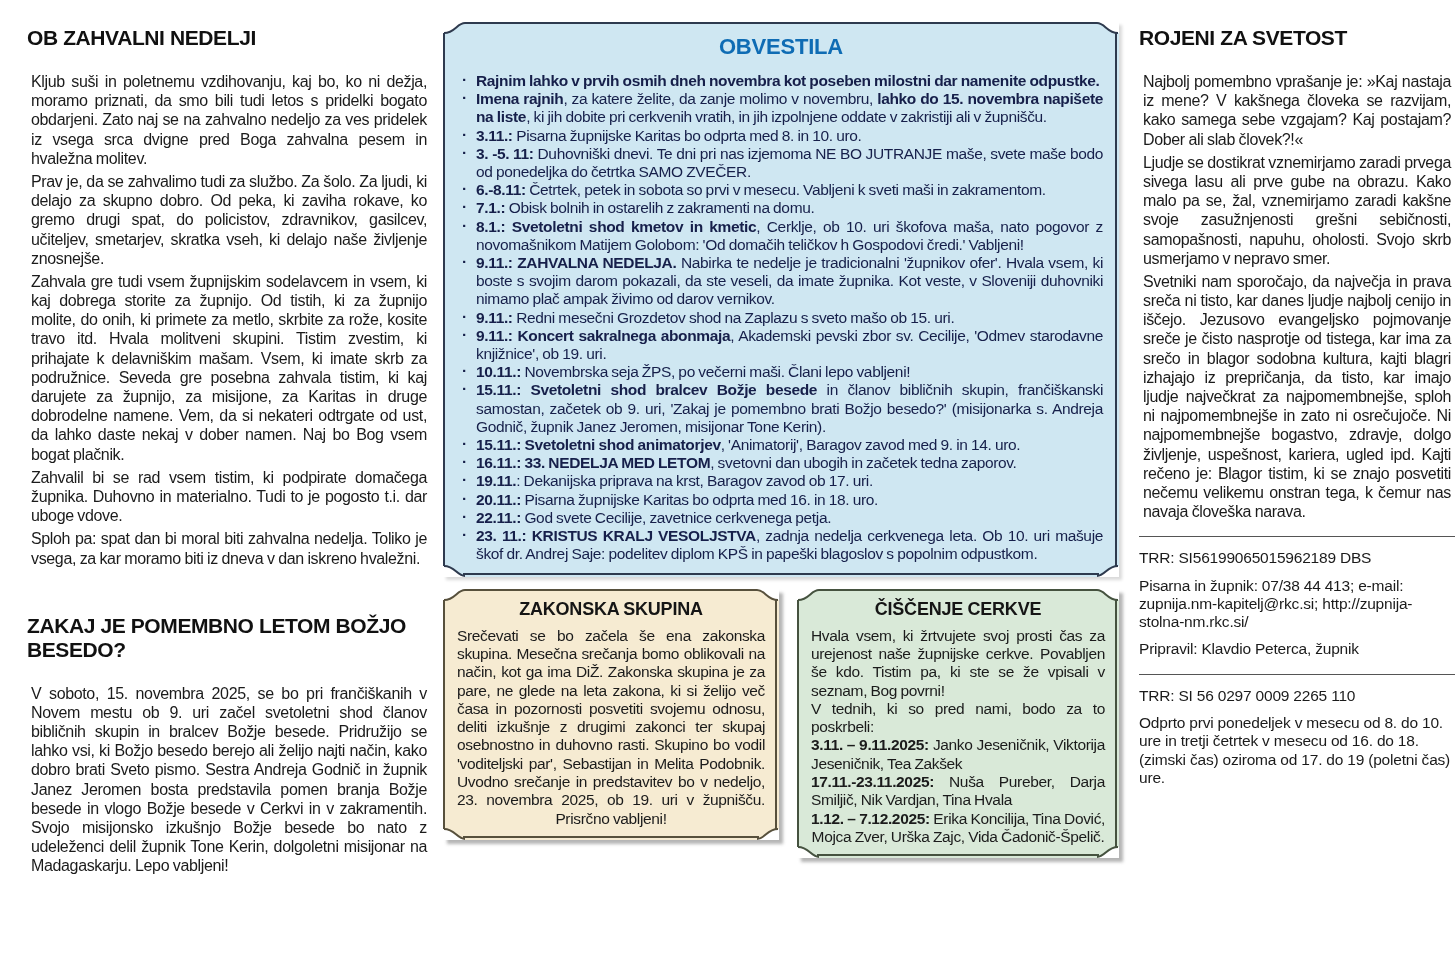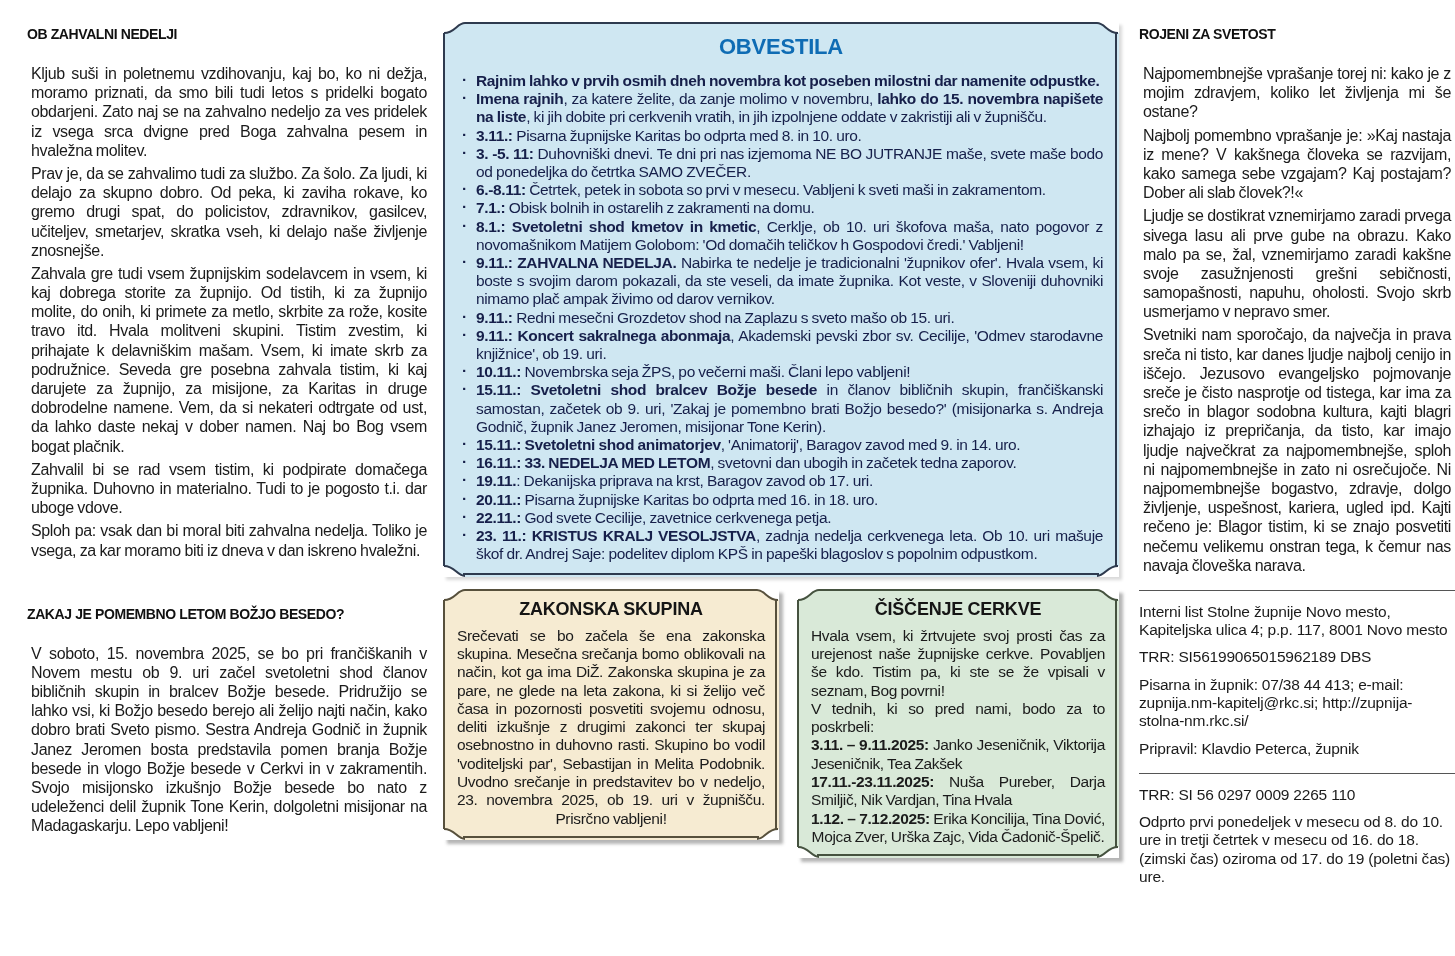--- a/index.html
+++ b/index.html
@@ -21,21 +21,21 @@
     width:1455px;height:956px;overflow:hidden;
     font-family:"Liberation Sans","DejaVu Sans",sans-serif;
     color:var(--text);
   }
   .page{display:flex;padding:22px 8px 0 27px;}
   .col-left{width:404px;margin-right:12px;flex:none;}
   .col-mid{width:676px;margin-right:20px;flex:none;}
   .col-right{width:316px;flex:none;}
 
   .section-title{
-    font-size:14px;font-weight:800;letter-spacing:-0.4px;
+    font-size:21px;font-weight:800;letter-spacing:-0.4px;
     margin:4px 0 22px 0;color:#111;
   }
   .article p{
     margin:4px;text-align:justify;
     font-size:16px;line-height:1.2;
     letter-spacing:-0.35px;word-spacing:-0.5px;
   }
   .article + .article{margin-top:46px;}
 
   
@@ -103,21 +103,21 @@
 <div class="page">
 
   <div class="col-left">
     <div class="article">
       <h1 class="section-title">OB ZAHVALNI NEDELJI</h1>
       <div>
           <p>Kljub suši in poletnemu vzdihovanju,  kaj bo, ko ni dežja, moramo priznati, da smo bili tudi letos s pridelki bogato obdarjeni. Zato naj se na zahvalno nedeljo za ves pridelek iz vsega srca dvigne pred Boga zahvalna pesem in hvaležna molitev.</p>
           <p>Prav je, da se zahvalimo tudi za službo. Za šolo. Za ljudi, ki delajo za skupno dobro. Od peka, ki zaviha rokave, ko gremo drugi spat, do policistov, zdravnikov, gasilcev, učiteljev, smetarjev, skratka vseh, ki delajo naše življenje znosnejše.</p>
           <p>Zahvala gre tudi vsem župnijskim sodelavcem in vsem, ki kaj dobrega storite za župnijo. Od tistih, ki za župnijo molite, do onih, ki primete za metlo, skrbite za rože, kosite travo itd. Hvala molitveni skupini. Tistim zvestim, ki prihajate k delavniškim mašam. Vsem, ki imate skrb za podružnice. Seveda gre posebna zahvala tistim, ki kaj darujete za župnijo, za misijone, za Karitas in druge dobrodelne namene. Vem, da si nekateri odtrgate od ust, da lahko daste nekaj v dober namen. Naj bo Bog vsem bogat plačnik.</p>
           <p>Zahvalil bi se rad vsem tistim, ki podpirate domačega župnika. Duhovno in materialno. Tudi to je pogosto t.i. dar uboge vdove.</p>
-          <p>Sploh pa: vsak dan bi moral biti zahvalna nedelja. Toliko je vsega, za kar moramo biti iz dneva v dan iskreno hvaležni.</p>
+          <p>Sploh pa: spat dan bi moral biti zahvalna nedelja. Toliko je vsega, za kar moramo biti iz dneva v dan iskreno hvaležni.</p>
         </div>
     </div>
     <div class="article">
       <h1 class="section-title">ZAKAJ JE POMEMBNO LETOM BOŽJO BESEDO?</h1>
       <div>
           <p>V soboto, 15. novembra 2025, se bo pri frančiškanih v Novem mestu ob 9. uri začel svetoletni shod članov bibličnih skupin in bralcev Božje besede. Pridružijo se lahko vsi, ki Božjo besedo berejo ali želijo najti način, kako dobro brati Sveto pismo. Sestra Andreja Godnič in župnik Janez Jeromen bosta predstavila pomen branja Božje besede in vlogo Božje besede v Cerkvi in v zakramentih. Svojo misijonsko izkušnjo Božje besede bo nato z udeleženci delil župnik Tone Kerin, dolgoletni misijonar na Madagaskarju. Lepo vabljeni!</p>
         </div>
     </div>
   </div>
 
@@ -215,29 +215,27 @@
             </svg>
           </div>
         </div>
     </div>
   </div>
 
   <div class="col-right">
     <div class="article">
       <h1 class="section-title">ROJENI ZA SVETOST</h1>
       <div>
-          <p>Najpomembnejše vprašanje torej ni: kako je z mojim zdravjem, koliko let življenja mi še ostane?</p>
           <p>Najbolj pomembno vprašanje je: »Kaj nastaja iz mene? V kakšnega človeka se razvijam, kako samega sebe vzgajam? Kaj postajam? Dober ali slab človek?!«</p>
           <p>Ljudje se dostikrat vznemirjamo zaradi prvega sivega lasu ali prve gube na obrazu. Kako  malo pa se, žal, vznemirjamo zaradi kakšne svoje zasužnjenosti grešni sebičnosti, samopašnosti, napuhu, oholosti. Svojo skrb usmerjamo v nepravo smer.</p>
           <p>Svetniki nam sporočajo, da največja in prava sreča ni tisto, kar danes ljudje najbolj cenijo in iščejo. Jezusovo  evangeljsko pojmovanje sreče je čisto nasprotje od tistega, kar ima za srečo in blagor sodobna kultura, kajti blagri izhajajo iz prepričanja, da tisto, kar imajo ljudje največkrat za najpomembnejše, sploh ni najpomembnejše in zato ni osrečujoče. Ni najpomembnejše bogastvo, zdravje, dolgo življenje, uspešnost, kariera, ugled ipd. Kajti rečeno je: Blagor tistim, ki se znajo posvetiti nečemu velikemu onstran tega, k čemur nas navaja človeška narava.</p>
         </div>
     </div>
     <hr class="rule">
     <div class="imprint">
-        <p>Interni list Stolne župnije Novo mesto, Kapiteljska ulica 4; p.p. 117, 8001 Novo mesto</p>
         <p>TRR: SI56199065015962189 DBS</p>
         <p>Pisarna in župnik: 07/38 44 413; e-mail: zupnija.nm-kapitelj@rkc.si; http://zupnija-stolna-nm.rkc.si/</p>
         <p>Pripravil: Klavdio Peterca, župnik</p>
       </div>
     <hr class="rule">
     <div class="imprint">
         <p>TRR: SI 56 0297 0009 2265 110</p>
         <p>Odprto prvi ponedeljek v mesecu od 8. do 10. ure in tretji četrtek v mesecu od 16. do 18.  (zimski čas) oziroma od 17. do 19 (poletni čas) ure.</p>
       </div>
   </div>

